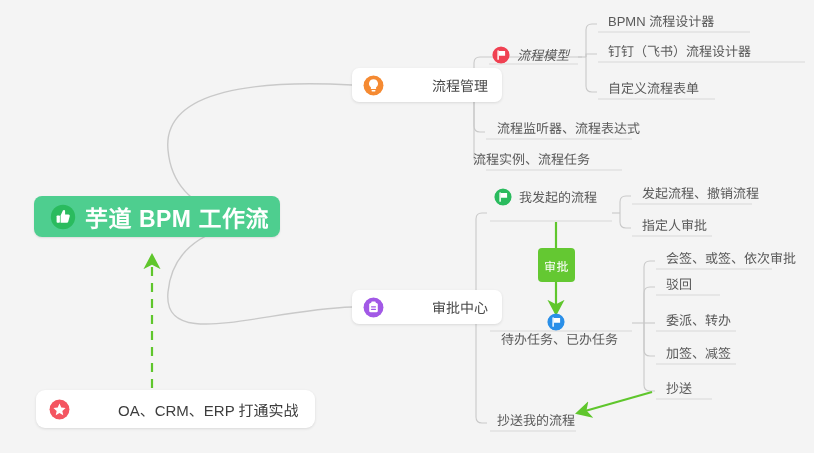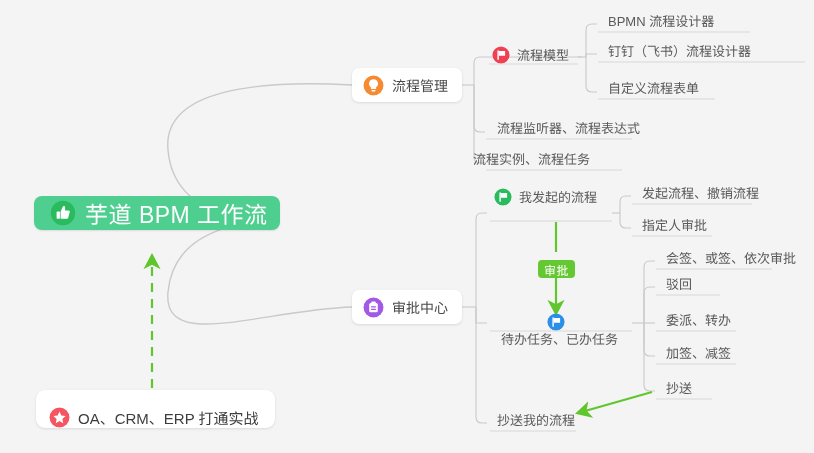--- a/index.html
+++ b/index.html
@@ -25,64 +25,65 @@
     height: 453px;
     pointer-events: none;
   }
 
   
   .root-node {
     position: absolute;
     left: 34px;
     top: 196px;
     width: 246px;
-    height: 34px;
+    height: 41px;
     box-sizing: border-box;
     background: #4ECE8F;
     border-radius: 8px;
     display: flex;
     align-items: center;
     padding-left: 16px;
     box-shadow: 0 1px 2px rgba(0,0,0,0.10);
+    font-weight: bold;
   }
   .root-label {
     color: #ffffff;
     font-size: 23px;
     letter-spacing: 0.5px;
     margin-left: 9px;
     white-space: nowrap;
   }
 
   
   .pill {
     position: absolute;
     box-sizing: border-box;
     background: #ffffff;
     border-radius: 7px;
     display: flex;
     align-items: center;
     padding: 0 14px 0 11px;
     height: 34px;
     box-shadow: 0 1px 3px rgba(0,0,0,0.11);
+    gap: 40px;
   }
   .pill-label {
     font-size: 14px;
     color: #4a4a4a;
     margin-left: 8px;
     white-space: nowrap;
   }
 
   #node-process-mgmt { left: 352px; top: 68px; }
   #node-approval-center { left: 352px; top: 290px; }
   #node-integration {
     left: 36px; top: 390px;
     height: 38px;
     padding: 0 16px 0 13px;
     border-radius: 9px;
-    align-items: flex-end;
   }
   #node-integration .pill-label { font-size: 15px; color: #3d3d3d; }
 
   
   .leaf {
     position: absolute;
     font-size: 13px;
     color: #5a5a5a;
     white-space: nowrap;
     padding: 0 9px 5px 9px;
@@ -103,23 +104,23 @@
     flex: 0 0 18px;
     display: block;
   }
   .badge.lg { width: 26px; height: 26px; flex-basis: 26px; }
   .badge.md { width: 21px; height: 21px; flex-basis: 21px; }
 
   
   .tag-approve {
     position: absolute;
     left: 538px;
-    top: 260px;
+    top: 248px;
     width: 37px;
-    height: 18px;
+    height: 34px;
     background: #64C832;
     border-radius: 4px;
     display: flex;
     align-items: center;
     justify-content: center;
     color: #ffffff;
     font-size: 12px;
     letter-spacing: 0.5px;
   }
 </style>
@@ -205,21 +206,21 @@
 
   <div class="pill" id="node-process-mgmt">
     <svg class="badge md" viewBox="0 0 21 21">
       <circle cx="10.5" cy="10.5" r="10" fill="#F58A32"></circle>
       <path d="M10.5 4.3 A4.4 4.4 0 0 0 7.9 12.3 L7.9 14.0 L13.1 14.0 L13.1 12.3 A4.4 4.4 0 0 0 10.5 4.3 Z" fill="#ffffff"></path>
       <rect x="8.5" y="14.9" width="4" height="1.5" rx="0.7" fill="#ffffff"></rect>
     </svg>
     <span class="pill-label">流程管理</span>
   </div>
 
-  <div class="leaf has-icon" style="left:490px; top:46px;">
+  <div class="leaf has-icon" style="left:490px; top:46px;font-style:italic;">
     <svg class="badge" viewBox="0 0 18 18">
       <circle cx="9" cy="9" r="8.6" fill="#F04152"></circle>
       <rect x="5.4" y="4.3" width="1.45" height="9.5" rx="0.6" fill="#ffffff"></rect>
       <path d="M6.9 4.9 L13.1 4.9 L13.1 9.8 L6.9 9.8 Z" fill="#ffffff"></path>
     </svg>
     <span class="leaf-text">流程模型</span>
   </div>
 
   <div class="leaf" style="left:488px; top:120px;">流程监听器、流程表达式</div>
   <div class="leaf" style="left:464px; top:151px;">流程实例、流程任务</div>

